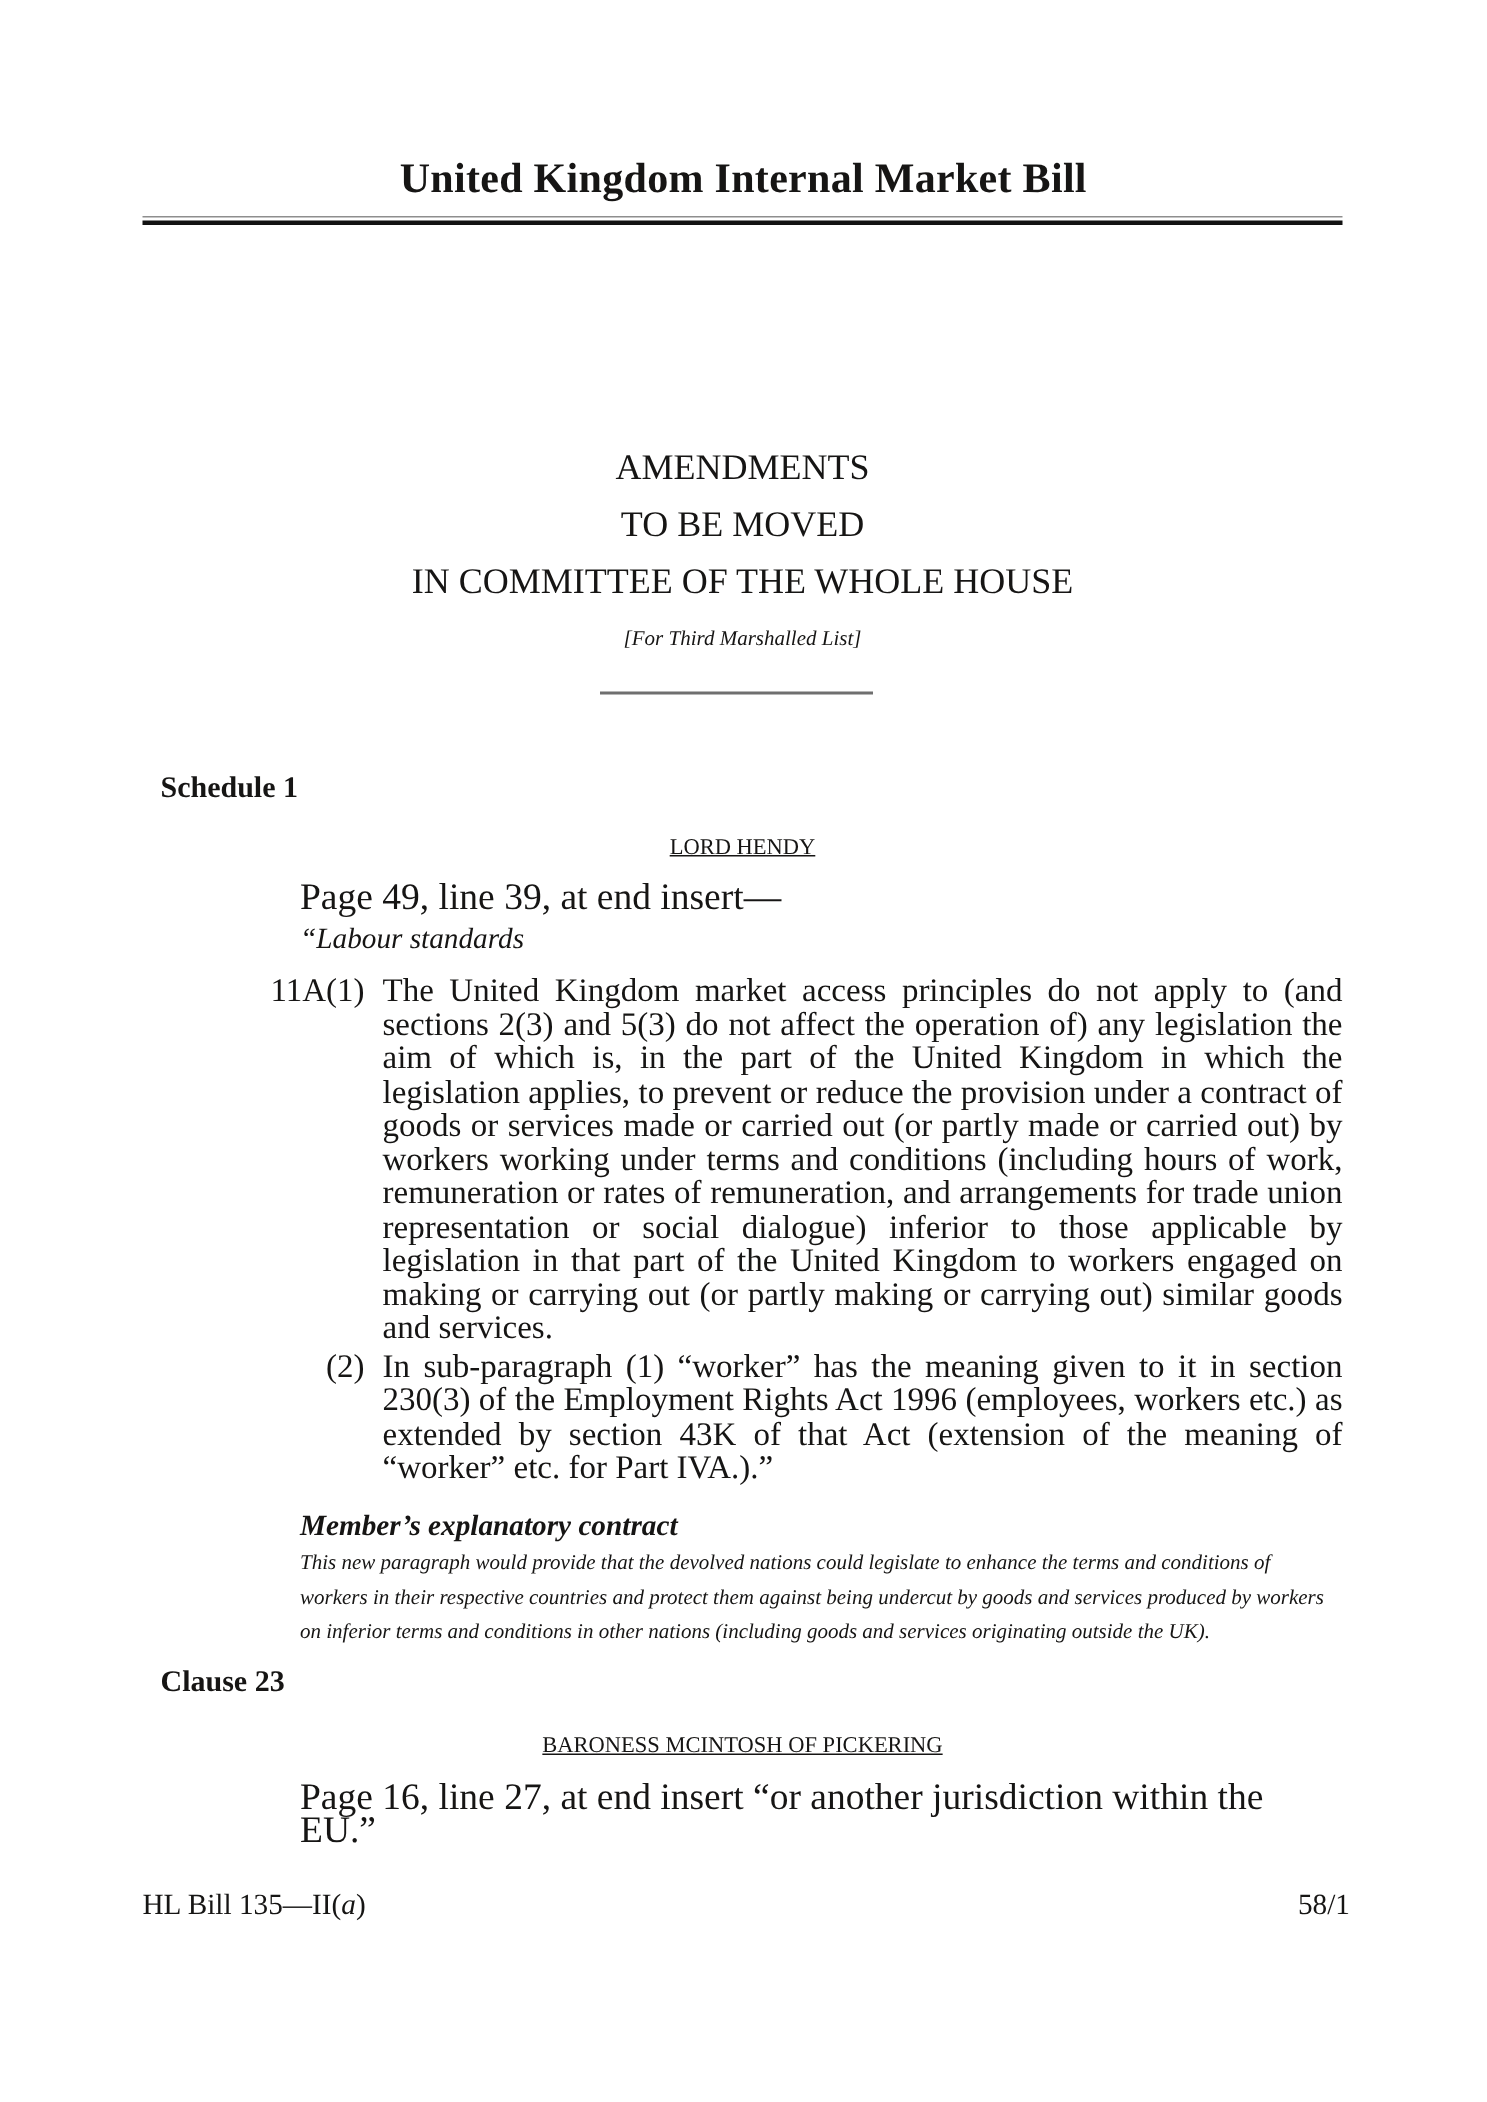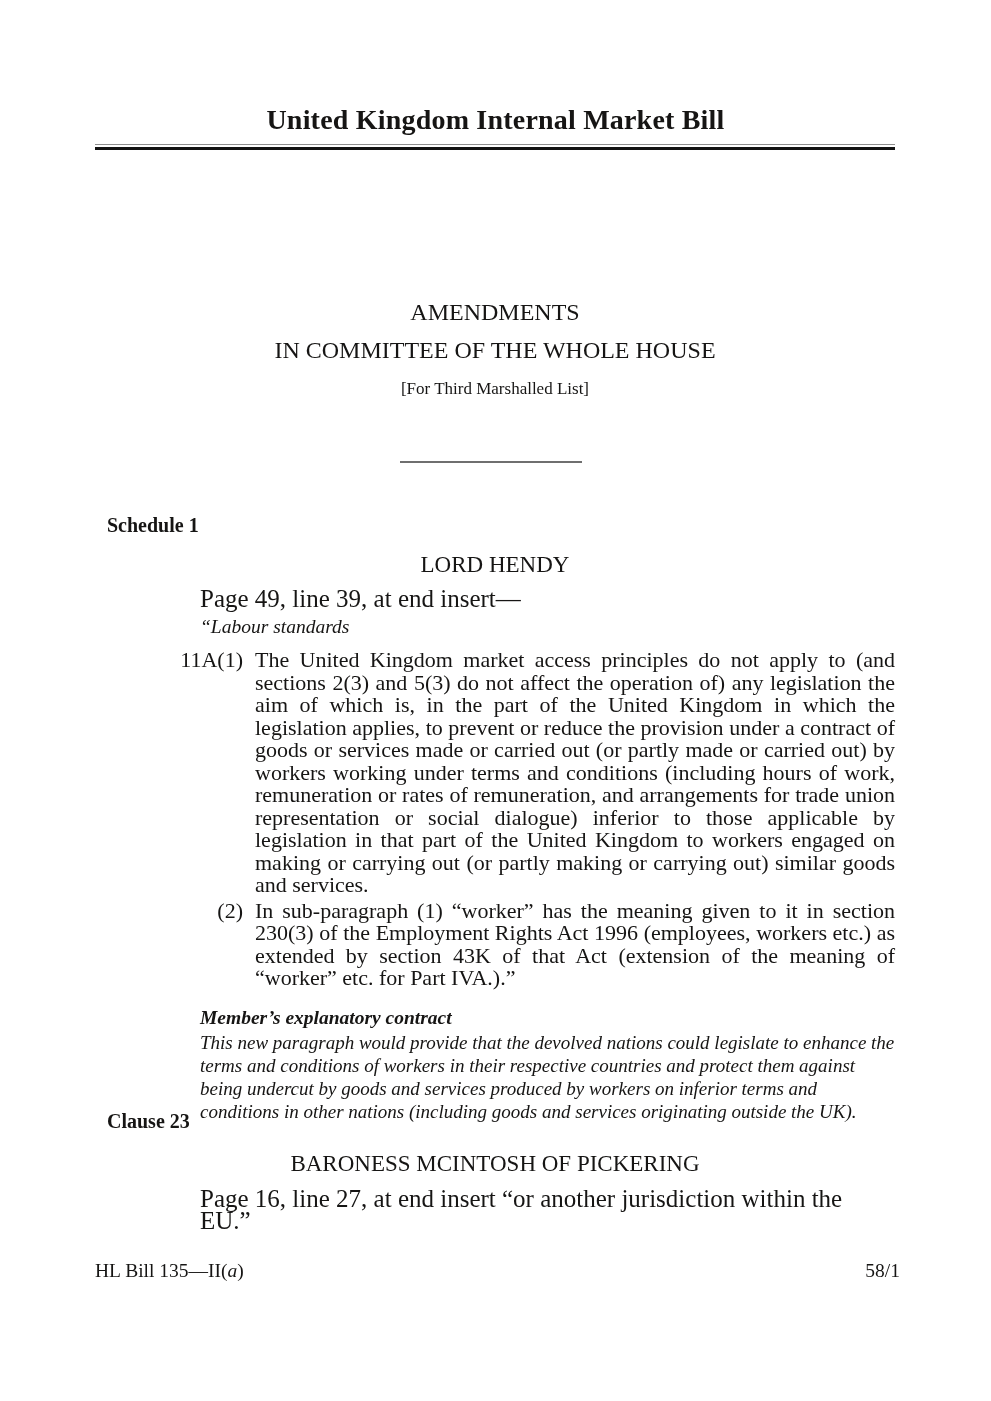--- a/index.html
+++ b/index.html
@@ -29,34 +29,34 @@
   .title-rule{
     position:absolute;top:144px;left:95px;width:800px;
     height:2px;
     border-top:1.5px solid var(--rule-top-gray);
     border-bottom:3.5px solid var(--rule-bottom-black);
   }
 
   
   .front{position:absolute;top:302px;left:95px;width:800px;text-align:center;}
   .front-line{font-size:24px;line-height:21px;margin:0 0 17px 0;}
-  .marshalled-note{font-size:17px;line-height:21px;margin-top:12px;}
+  .marshalled-note{font-style:italic;font-size:14px;line-height:21px;margin-top:12px;}
 
   .divider{
     position:absolute;top:461px;left:400px;width:182px;
     border-top:2px solid var(--divider-gray);
   }
 
   
   .amendment{position:absolute;left:95px;width:800px;}
   .amendment-1{top:503px;}
   .amendment-2{top:1099px;}
 
   .section-heading{font-weight:700;font-size:20px;line-height:21px;margin:12px;}
-  .mover{text-align:center;font-size:23px;line-height:20px;margin-top:19px;}
+  .mover{text-align:center;font-size:15px;line-height:20px;margin-top:19px;text-decoration:underline;}
   .amendment-2 .mover{margin-top:22px;}
 
   .instruction{
     margin-top:13px;padding-left:105px;
     font-size:25px;line-height:22px;
   }
   .amendment-2 .instruction{margin-top:14px;}
 
   .inserted-heading{
     padding-left:105px;font-style:italic;
@@ -77,41 +77,42 @@
   }
 
   .explanatory-heading{
     margin-top:17px;padding-left:105px;
     font-weight:700;font-style:italic;
     font-size:19.5px;line-height:22px;
   }
   .explanatory-text{
     margin-top:2px;padding-left:105px;
     font-style:italic;
-    font-size:19px;line-height:23px;
+    font-size:14px;line-height:23px;
   }
 
   
   .footer{
     position:absolute;top:1260px;left:95px;width:805px;
     display:flex;justify-content:space-between;align-items:baseline;
     font-size:19.5px;line-height:22px;
   }
   .it{font-style:italic;}
 </style>
 </head>
 <body>
 
 <div class="page">
 
   <h1 class="doc-title">United Kingdom Internal Market Bill</h1>
   <div class="title-rule"></div>
 
   <div class="front">
     <div class="front-line">AMENDMENTS</div>
+    <div class="front-line">TO BE MOVED</div>
     <div class="front-line">IN COMMITTEE OF THE WHOLE HOUSE</div>
     <div class="marshalled-note">[For Third Marshalled List]</div>
   </div>
 
   <div class="divider"></div>
 
   <section class="amendment amendment-1">
     <div class="section-heading">Schedule 1</div>
     <div class="mover">LORD HENDY</div>
     <div class="instruction">Page 49, line 39, at end insert—</div>

